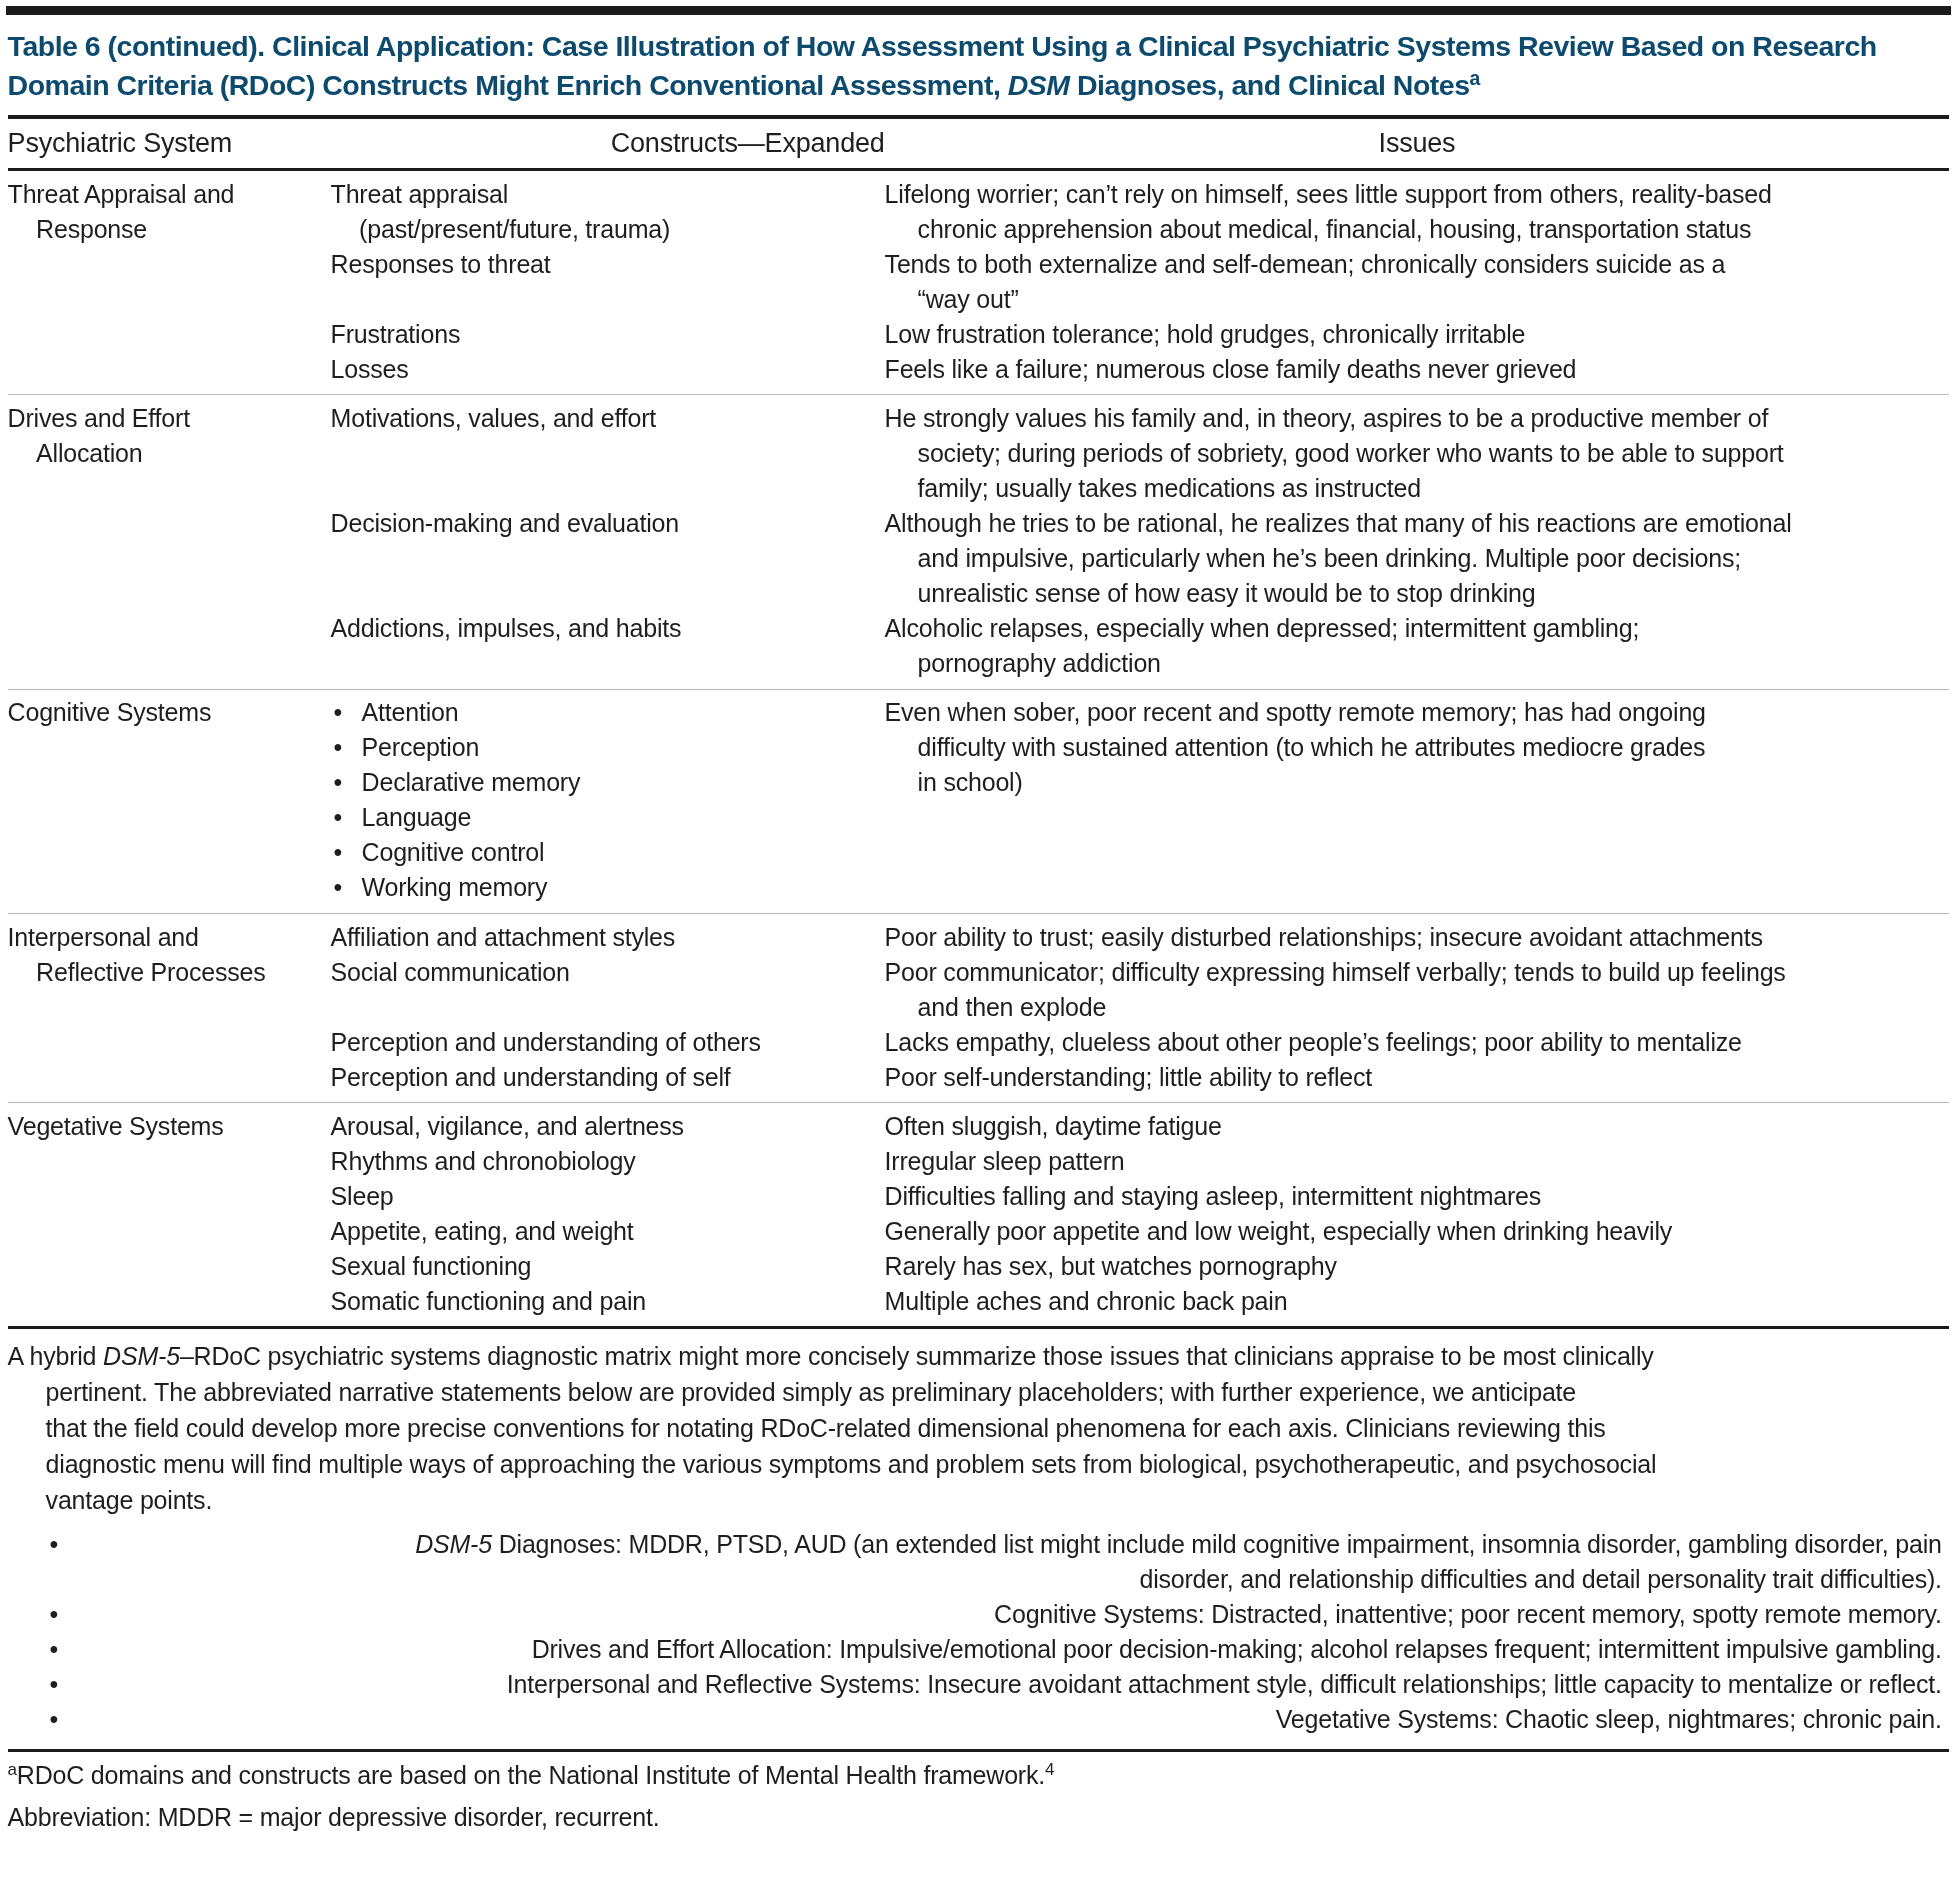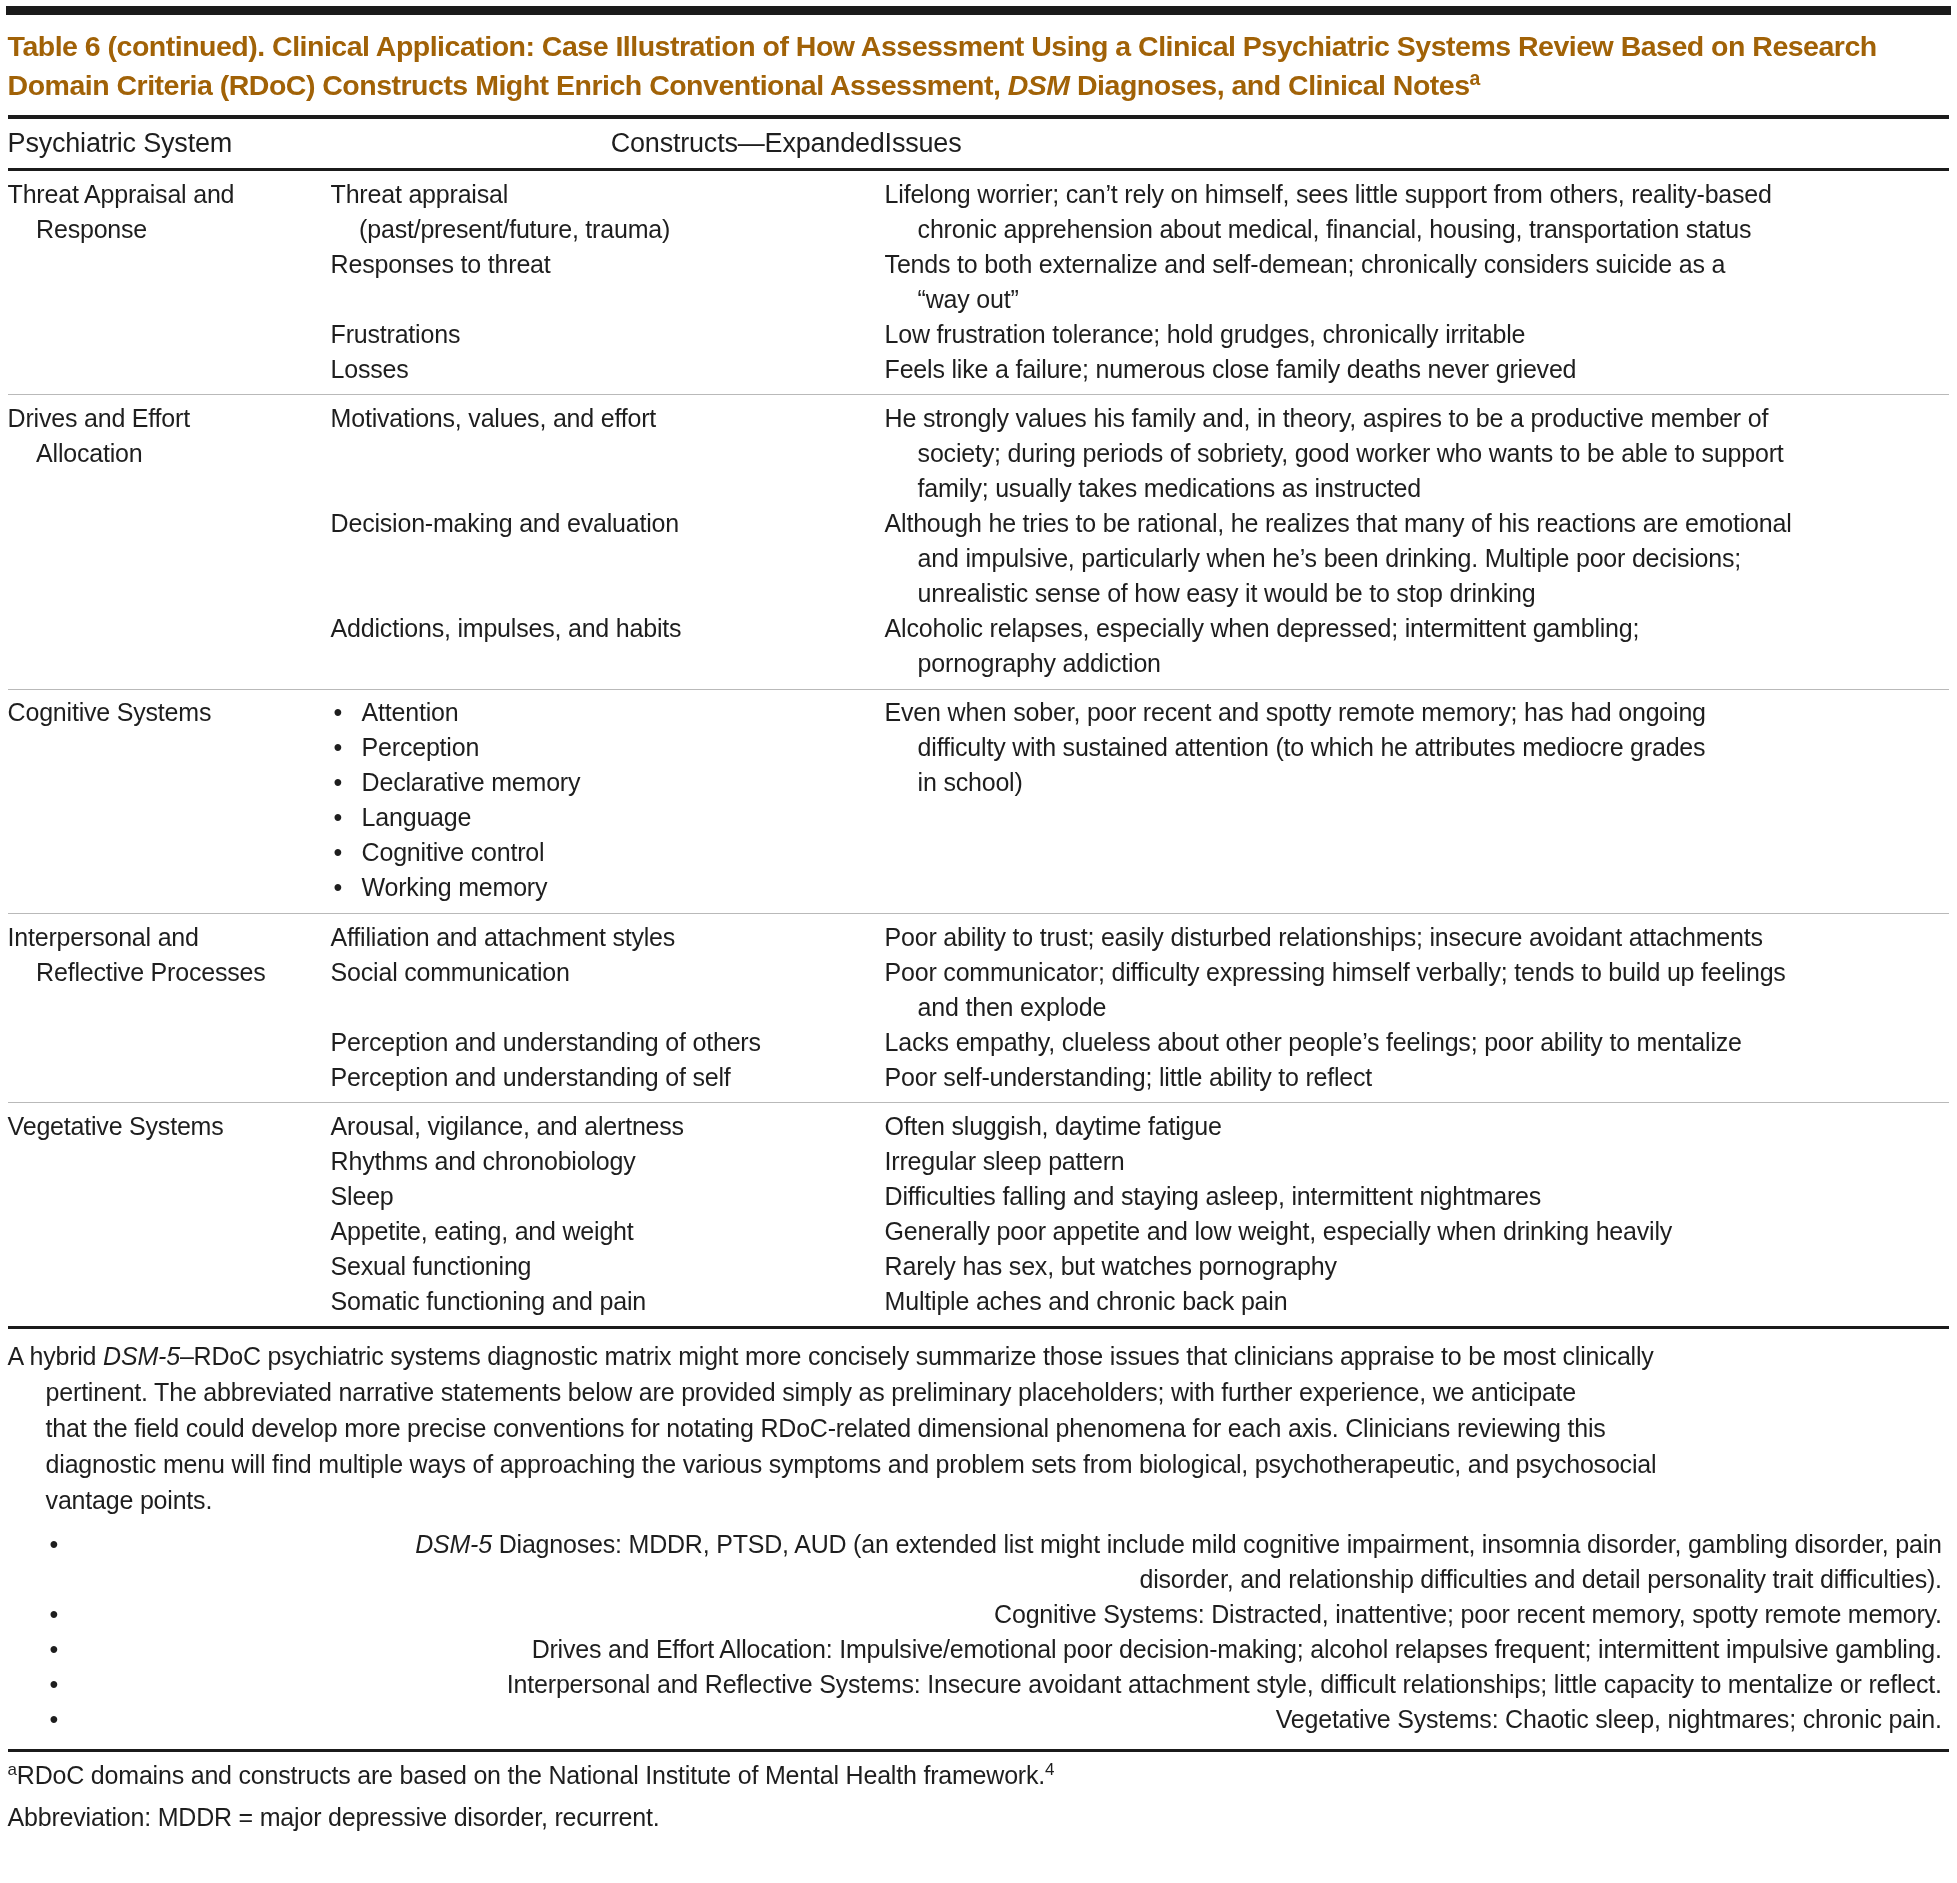--- a/index.html
+++ b/index.html
@@ -4,30 +4,30 @@
 <style>
   html,body{margin:0;padding:0;background:#ffffff;}
   body{
     width:1957px;min-height:1883px;box-sizing:border-box;
     padding:0 7.6px 0 7.6px;
     font-family:"Liberation Sans",sans-serif;
     font-size:25px;line-height:35px;letter-spacing:-0.2px;
     color:#1e1e1e;
   }
   .topbar{height:9.5px;background:#1b1b1b;margin:5.7px -1.9px 11.4px -1.9px;}
-  .title{font-weight:bold;font-size:28.5px;line-height:39px;letter-spacing:-0.5px;color:#a16207;}
+  .title{font-weight:bold;font-size:28.5px;line-height:39px;letter-spacing:-0.5px;color:#0c4a6e;}
   .title i{font-style:italic;}
   sup{font-size:68%;line-height:0;vertical-align:super;}
   i{font-style:italic;}
   .rule-black-4{height:3.8px;background:#1b1b1b;margin-top:10.5px;}
   .rule-black-3{height:2.9px;background:#1b1b1b;}
   .header-row{display:flex;font-weight:normal;padding:6.7px 0 7.6px 0;font-size:27px;}
   .h-col1{width:323px;flex:none;}
   .h-col2{width:554px;flex:none;text-align:right;}
-  .h-col3{flex:1;text-align:left;}
+  .h-col3{flex:1;text-align:center;}
   .section{display:flex;padding:5.7px 0 7.6px 0;}
   .section + .section{border-top:1.9px solid #b9b9b9;}
   .sys{width:323px;flex:none;padding-left:28.5px;text-indent:-28.5px;white-space:pre-line;box-sizing:border-box;}
   .pairs{flex:1;display:flex;flex-direction:column;justify-content:space-between;}
   .pair{display:flex;}
   .construct{width:554px;flex:none;padding-left:28.5px;padding-right:17px;text-indent:-28.5px;white-space:pre-line;box-sizing:border-box;}
   .construct.has-list{padding-left:0;text-indent:0;}
   .bullet-item{position:relative;padding-left:31px;}
   .bullet-item::before{content:"\2022";position:absolute;left:2.9px;}
   .issue{flex:1;padding-left:33px;padding-right:7.6px;text-indent:-33px;white-space:pre-line;}

